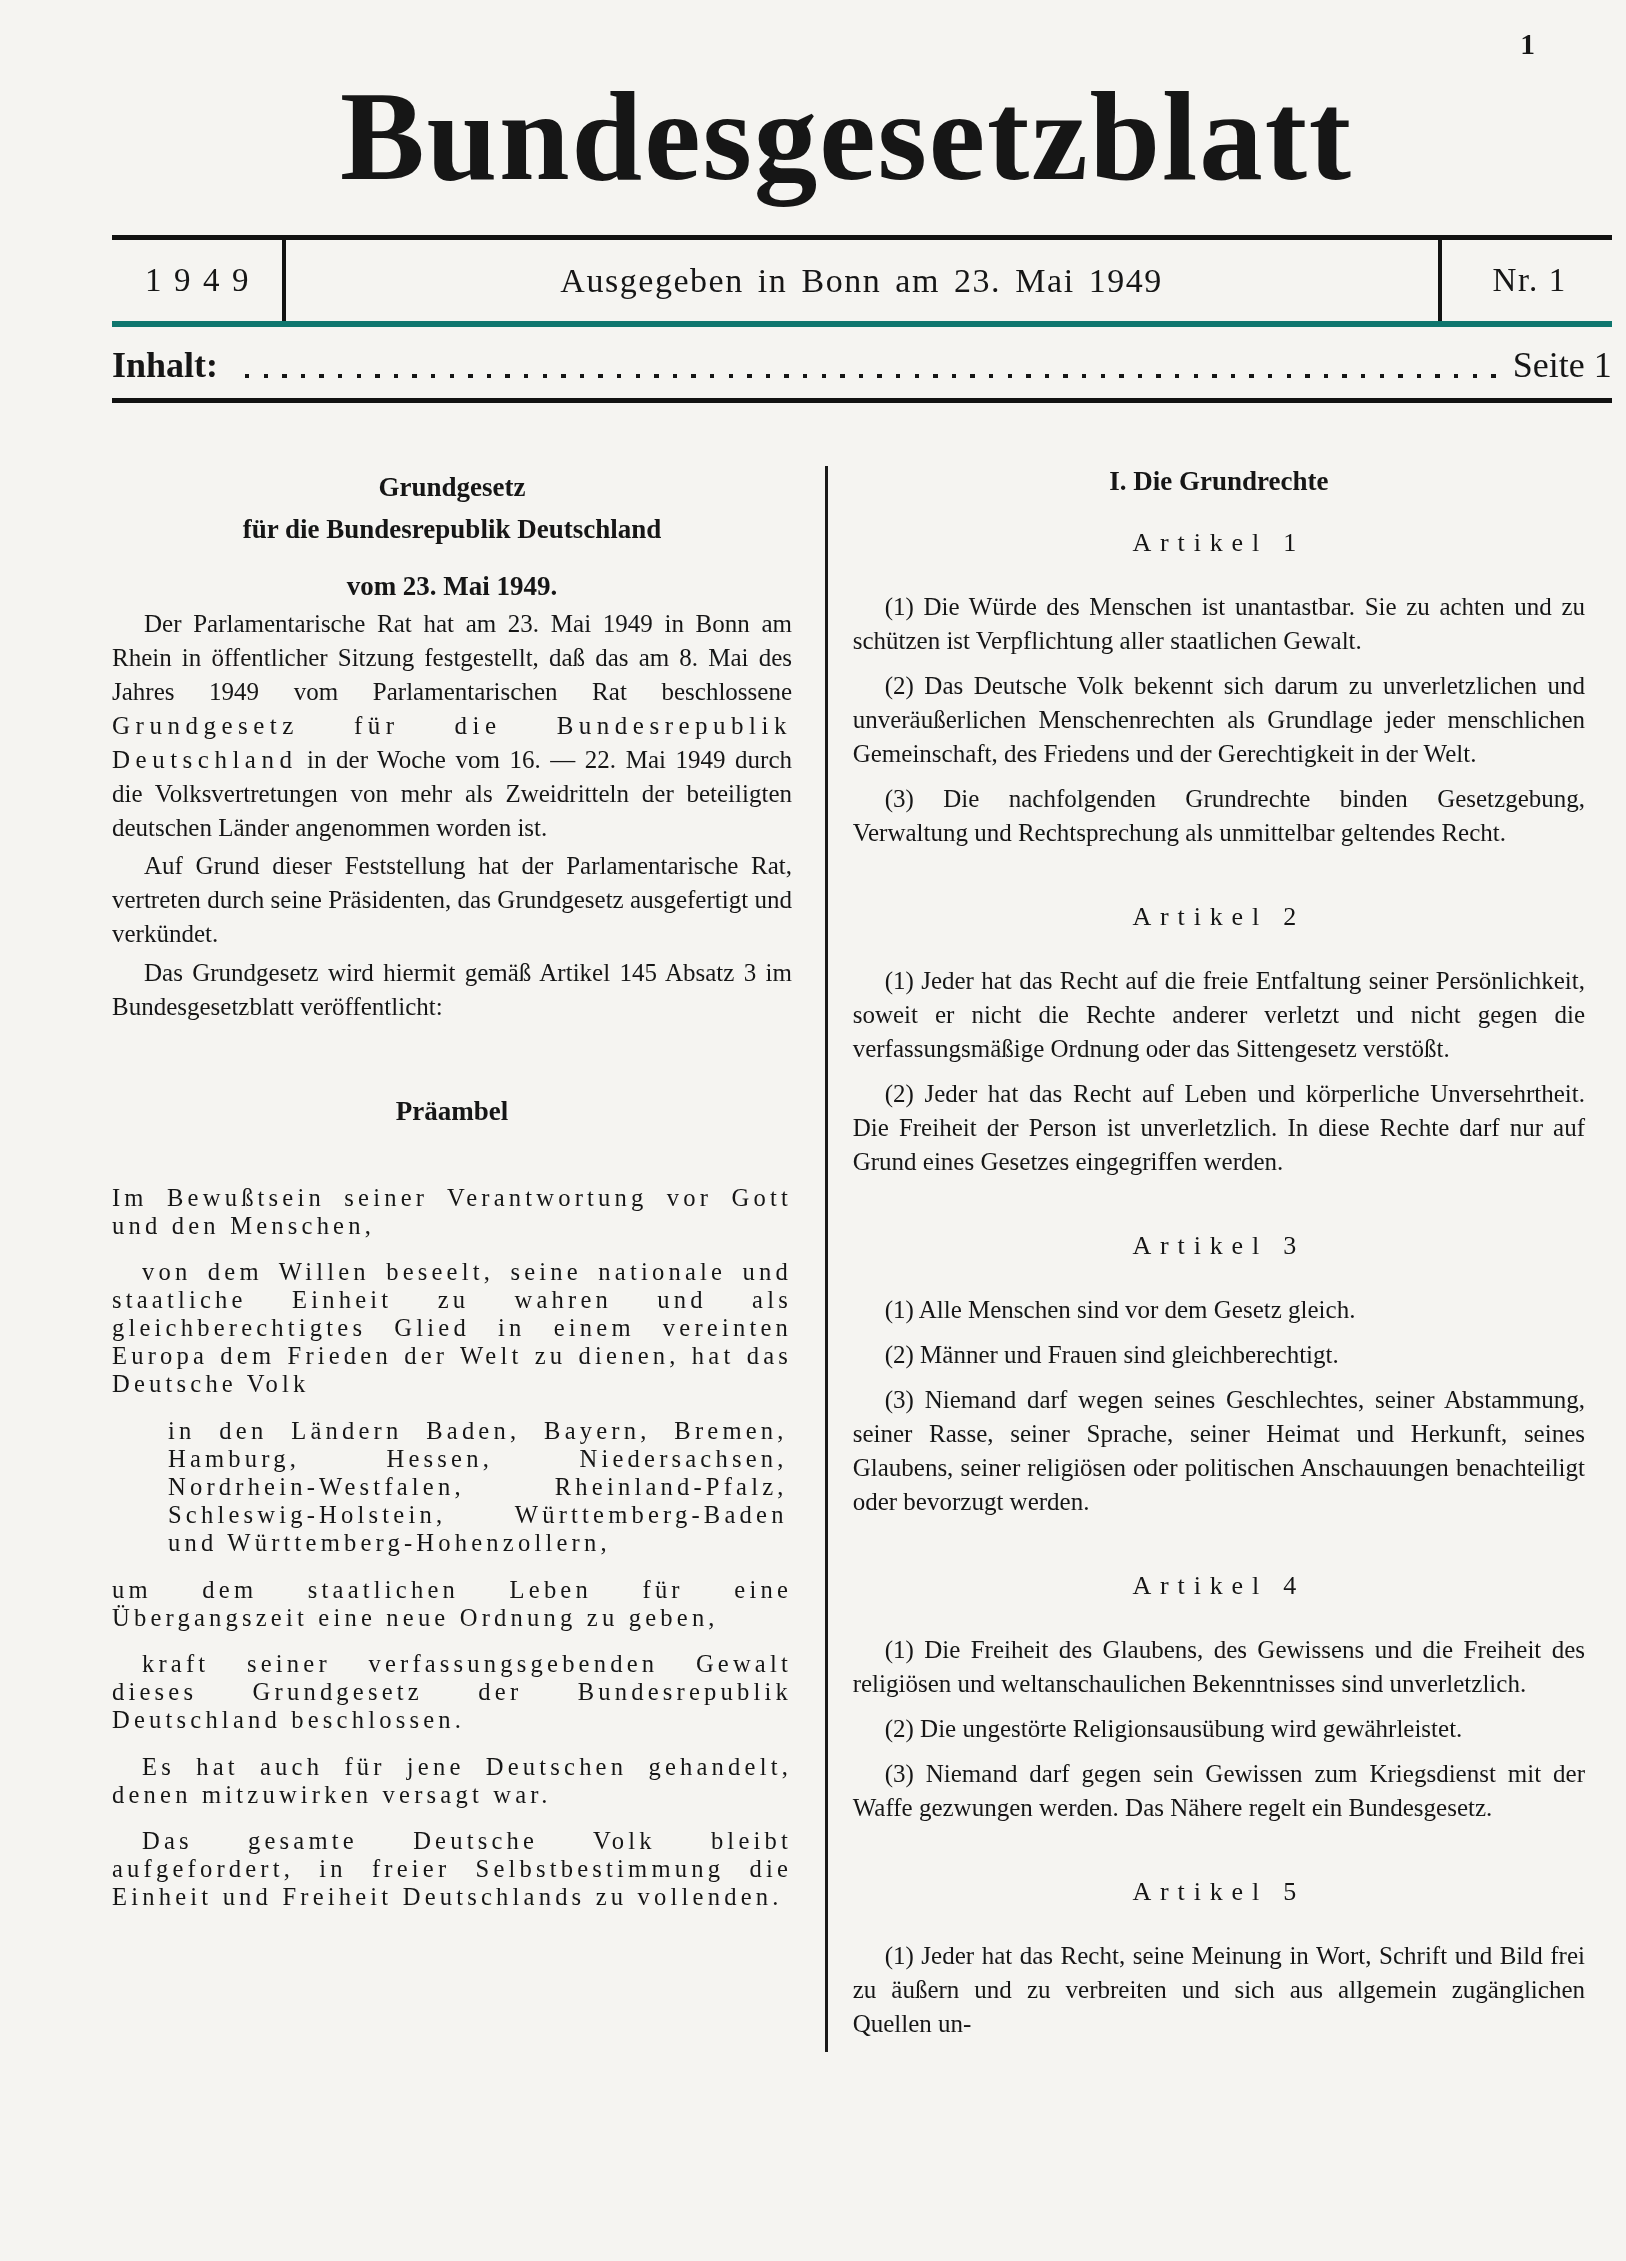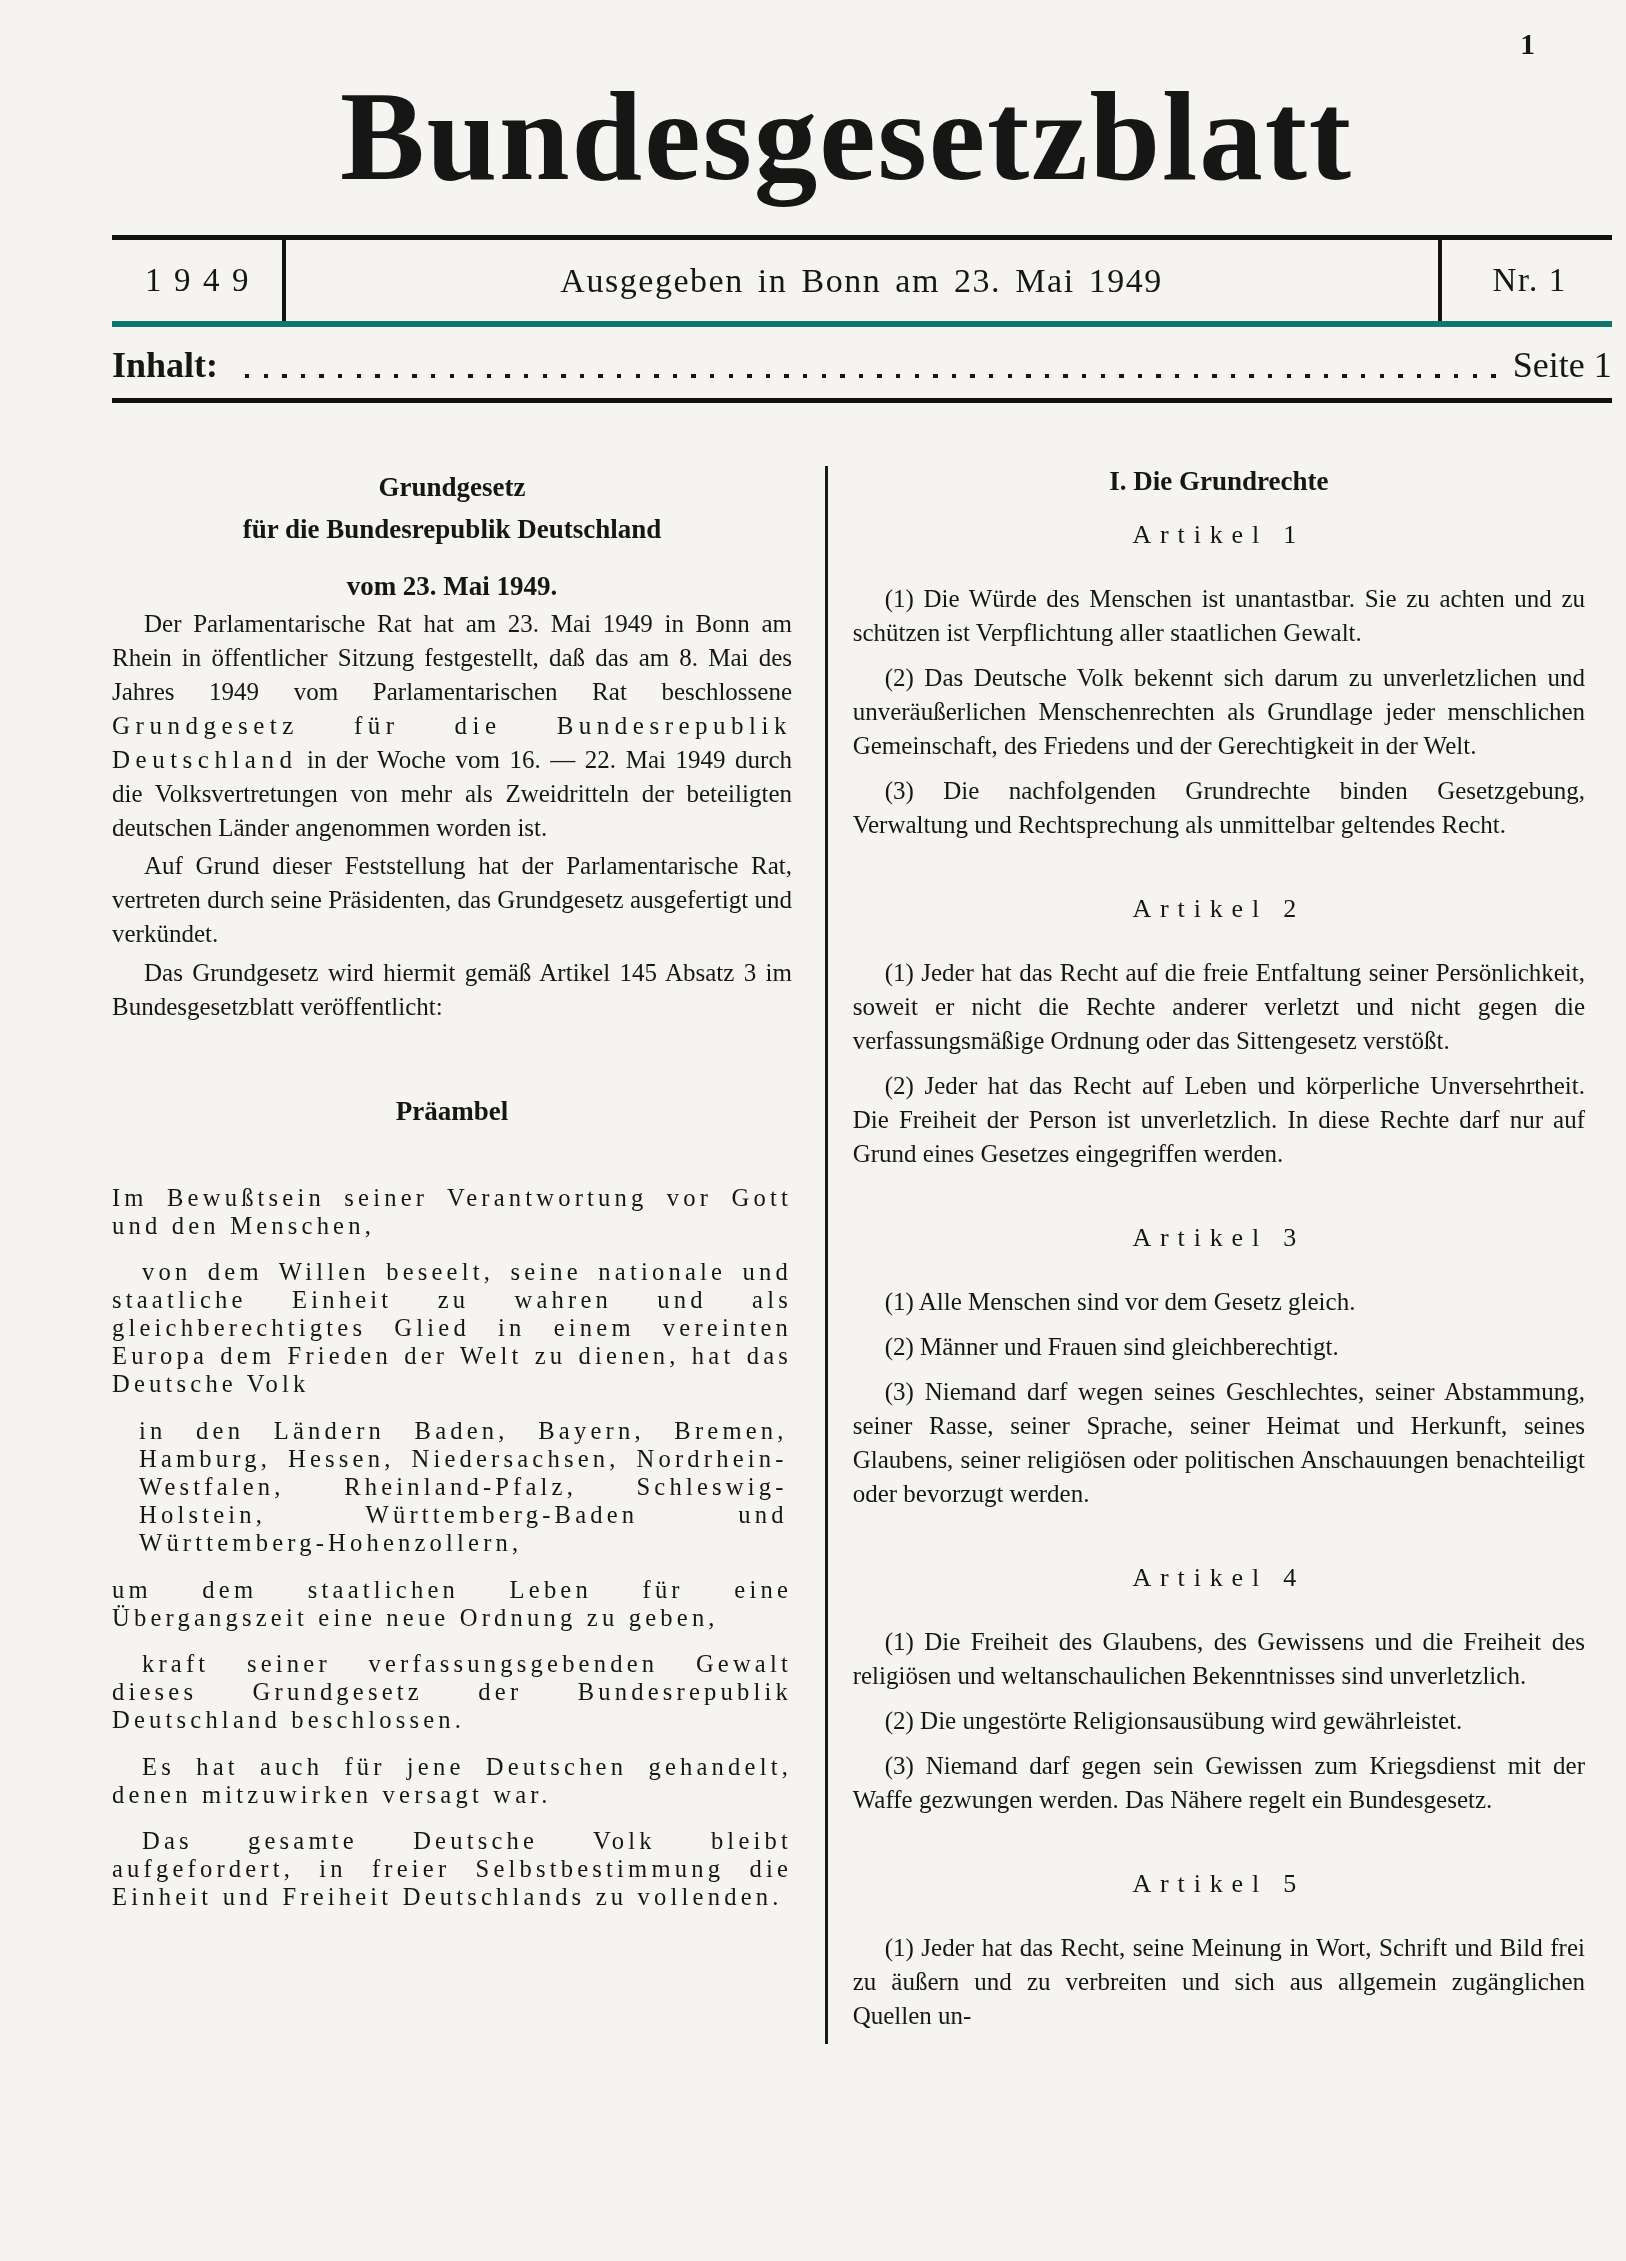--- a/index.html
+++ b/index.html
@@ -150,38 +150,38 @@
     font-size: 24.6px;
     line-height: 28px;
     letter-spacing: 0.17em;
     text-align: justify;
     margin: 0 0 18.6px 0;
   }
   .pre-indent {
     text-indent: 30px;
   }
   .pre-inset {
-    margin-left: 27px;
+    margin-left: 56px;
     margin-right: 4.4px;
   }
   .section-head {
     text-align: center;
     font-weight: bold;
     font-size: 27px;
     margin: 0;
   }
   .artikel-head {
     text-align: center;
     font-size: 26px;
     font-weight: normal;
     letter-spacing: 0.34em;
     margin: 52px 0 32px 0;
   }
   .artikel-head.first {
-    margin-top: 23px;
+    margin-top: 31px;
   }
 </style>
 </head>
 <body>
 
 <div class="page">
 
   <div class="page-number">1</div>
 
   <h1 class="masthead">Bundesgesetzblatt</h1>

